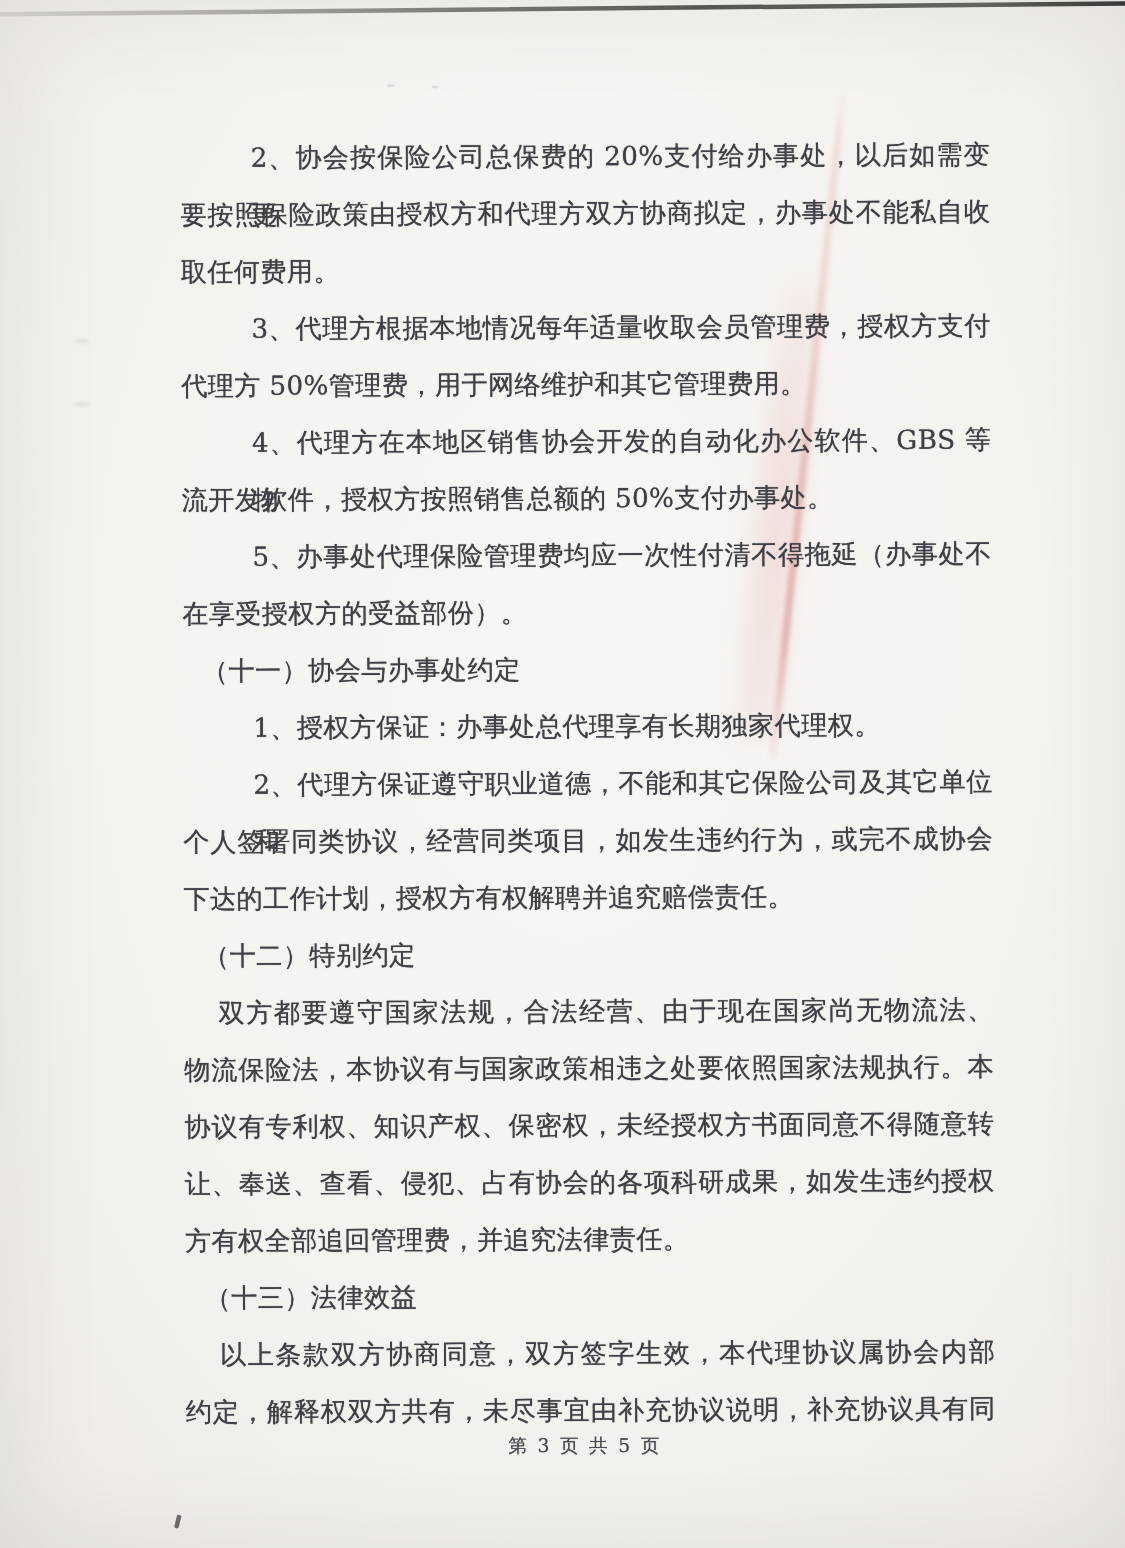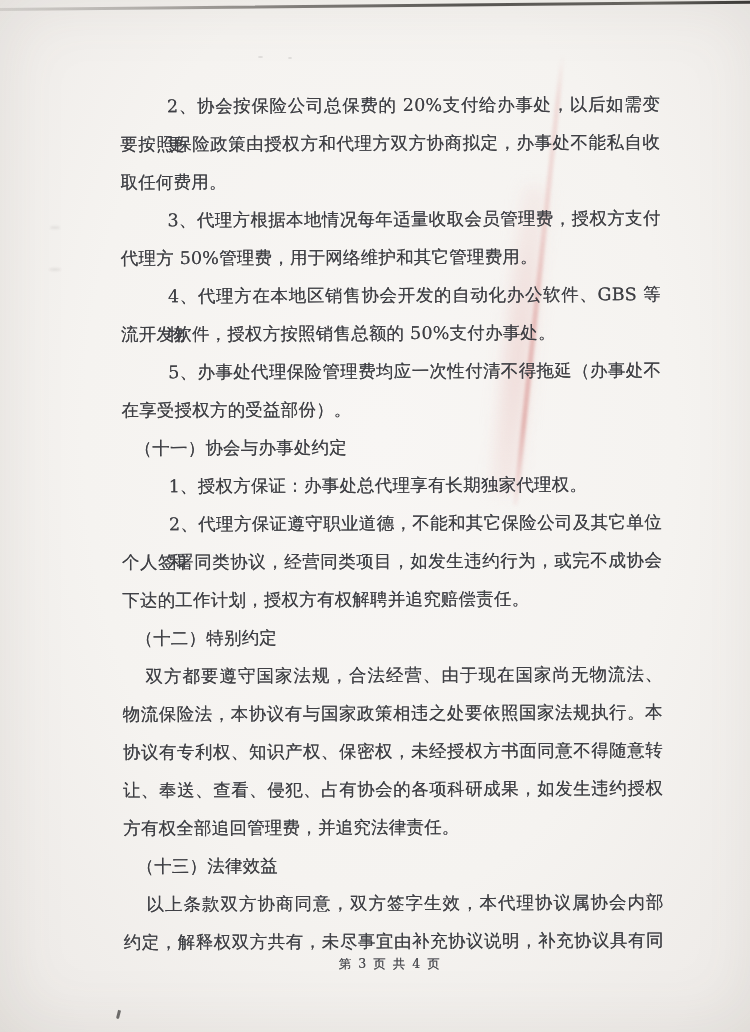--- a/index.html
+++ b/index.html
@@ -116,15 +116,15 @@
       <div class="line para fill">双方都要遵守国家法规，合法经营、由于现在国家尚无物流法、</div>
       <div class="line cont fill">物流保险法，本协议有与国家政策相违之处要依照国家法规执行。本</div>
       <div class="line cont fill">协议有专利权、知识产权、保密权，未经授权方书面同意不得随意转</div>
       <div class="line cont fill">让、奉送、查看、侵犯、占有协会的各项科研成果，如发生违约授权</div>
       <div class="line cont">方有权全部追回管理费，并追究法律责任。</div>
       <div class="line head">（十三）法律效益</div>
       <div class="line para fill">以上条款双方协商同意，双方签字生效，本代理协议属协会内部</div>
       <div class="line cont fill">约定，解释权双方共有，未尽事宜由补充协议说明，补充协议具有同</div>
     </div>
 
-  <div class="footer">第 3 页 共 4 页</div>
+  <div class="footer">第 3 页 共 5 页</div>
   <div class="bottom-mark"></div>
 </div>
 
 </body></html>

